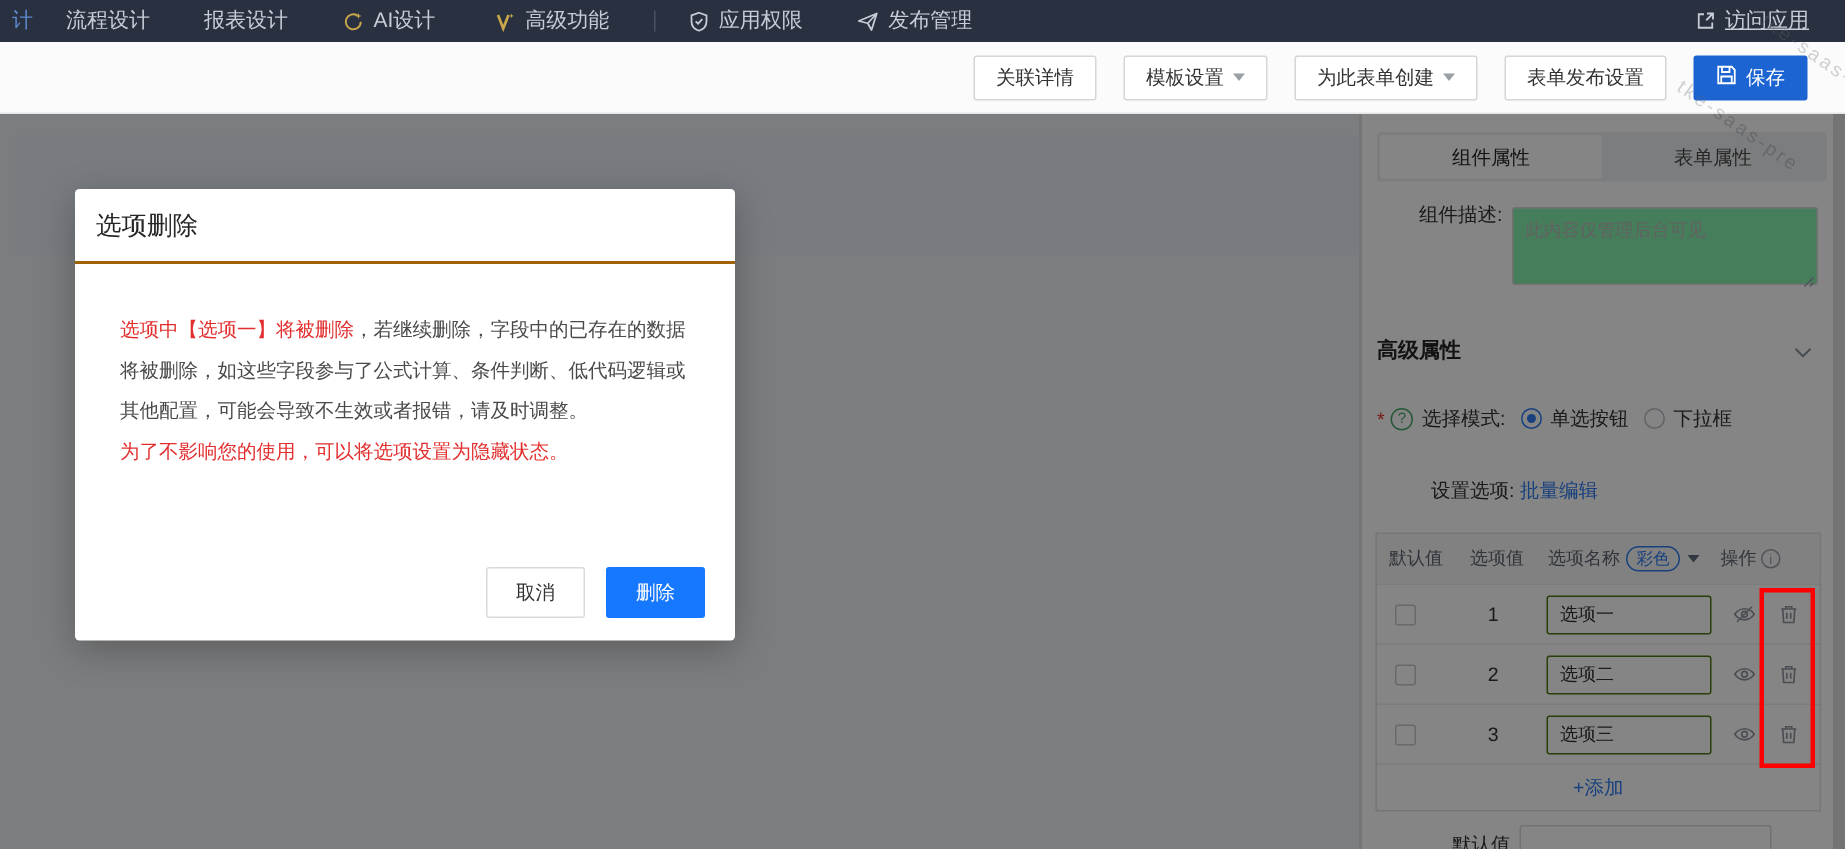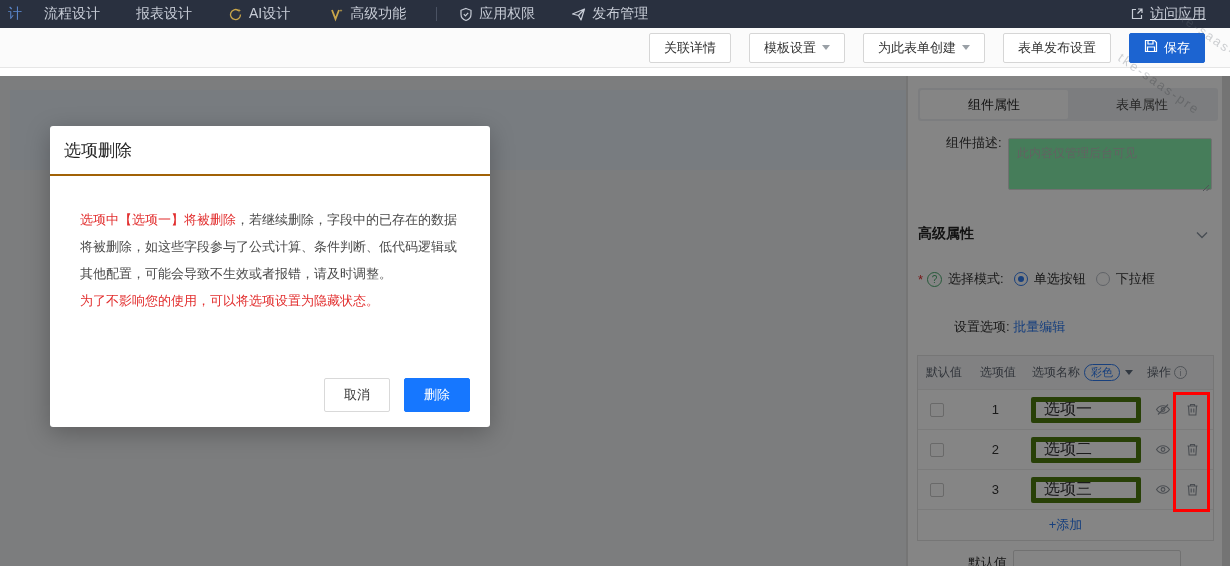--- a/index.html
+++ b/index.html
@@ -10,21 +10,21 @@
   
   .navbar { position:absolute; left:0; top:0; width:1230px; height:28px;
     background:var(--navbar-bg,#29303f); display:flex; align-items:center; z-index:5; }
   .nav-item { display:flex; align-items:center; gap:6px; color:#c7ccd6; font-size:14px; cursor:pointer; white-space:nowrap; }
   .nav-item.active { color:var(--nav-active,#5b87cc); }
   .nav-item svg { display:block; }
   .nav-divider { width:1px; height:14px; background:#4a5263; margin-left:30px; }
   .nav-right { margin-left:auto; margin-right:24px;text-decoration:underline; }
 
   
-  .toolbar { position:absolute; left:0; top:28px; width:1230px; height:40px; background:#fbfbfb;
+  .toolbar { position:absolute; left:0; top:28px; width:1230px; height:48px; background:#fbfbfb;
     border-bottom:1px solid #e6e6e6; display:flex; align-items:center; justify-content:flex-end;
     gap:18px; padding-right:25px; z-index:5; }
   .tb-btn { height:30px; padding:0 14px; background:#fff; border:1px solid #d6d6d6; border-radius:2px;
     font-size:13px; color:#333; display:flex; align-items:center; gap:6px; cursor:pointer; white-space:nowrap; }
   .caret-down { width:0; height:0; border-left:4px solid transparent; border-right:4px solid transparent;
     border-top:5px solid #9aa0a6; }
   .tb-btn.primary { background:var(--save-blue,#1c64d1); border-color:var(--save-blue,#1c64d1); color:#fff; }
   .watermark { position:absolute; color:rgba(100,105,115,0.30); font-size:13px; letter-spacing:2px;
     transform:rotate(35deg); transform-origin:left top; z-index:6; pointer-events:none; white-space:nowrap; }
   .wm1 { left:1180px; top:6px; }
@@ -72,22 +72,22 @@
     border:1px solid var(--accent,#2e7bf0); border-radius:9px; color:var(--accent,#2e7bf0); font-size:11px; }
   .head-caret { width:0; height:0; border-left:4px solid transparent; border-right:4px solid transparent;
     border-top:5px solid #5f6b7d; margin-left:5px; }
   .info-circle { width:13px; height:13px; border:1px solid #9aa0a8; border-radius:50%; color:#9aa0a8;
     font-size:9px; display:inline-flex; align-items:center; justify-content:center; margin-left:3px; }
   .oh-action { margin-left:14px; display:flex; align-items:center; }
 
   .opt-row { height:40px; display:flex; align-items:center; border-top:1px solid #ececec; }
   .cbx { width:14px; height:14px; border:1px solid #c9c9c9; border-radius:2px; background:#fff; margin-left:12px; }
   .opt-num { width:55px; text-align:right; font-size:13px; color:#333; }
-  .opt-input { margin-left:32px; width:110px; height:26px; border:5px solid #4d7c0f; border-radius:2px;
-    font-size:16px; color:#333; padding:0 8px; font-family:"Liberation Sans","DejaVu Sans",sans-serif; }
+  .opt-input { margin-left:32px; width:110px; height:26px; border:1px solid #4d7c0f; border-radius:2px;
+    font-size:12px; color:#333; padding:0 8px; font-family:"Liberation Sans","DejaVu Sans",sans-serif; }
   .row-icon { margin-left:14px; display:flex; cursor:pointer; }
   .add-row { height:31px; border-top:1px solid #ececec; display:flex; align-items:center; justify-content:center; font-size:13px; }
 
   .bottom-label { position:absolute; left:60px; top:478px; font-size:13px; color:#333; }
   .bottom-input { position:absolute; left:105px; top:474px; width:168px; height:30px;
     border:1px solid #d9d9d9; border-radius:2px; background:#fff; }
 
   
   .overlay { position:absolute; left:0; top:76px; width:1230px; height:490px; background:rgba(0,0,0,0.48); z-index:10; }
   .scroll-strip { position:absolute; left:1222px; top:76px; width:8px; height:490px; background:rgba(0,0,0,0.12); z-index:11; }

